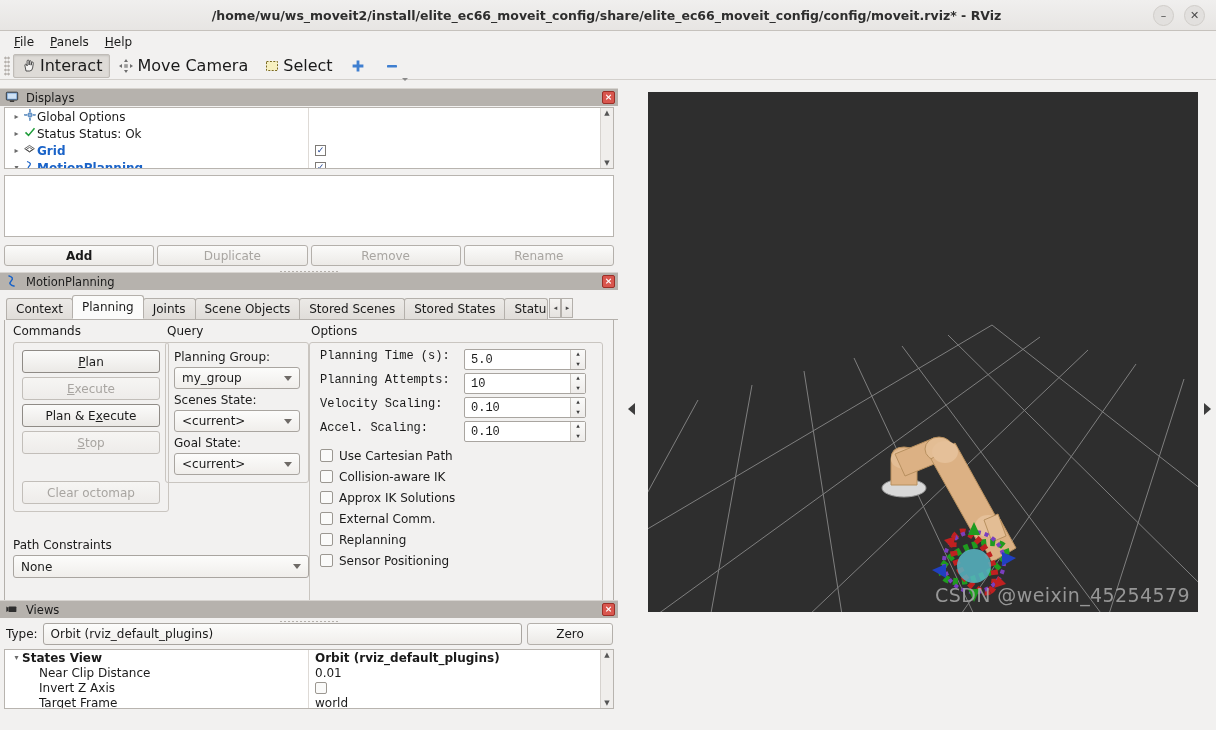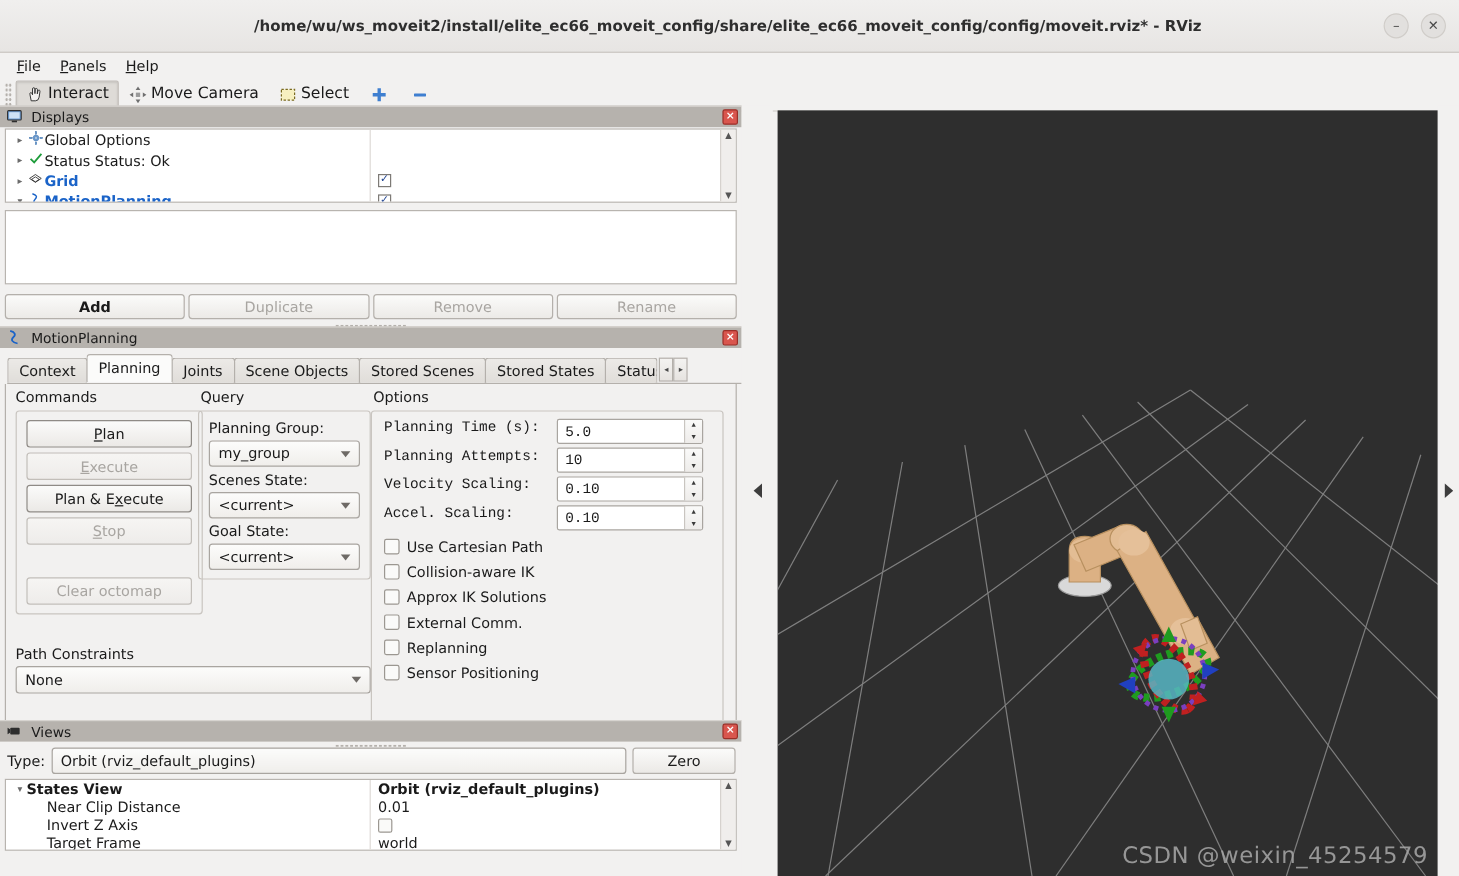--- a/index.html
+++ b/index.html
@@ -9,21 +9,21 @@
     overflow: hidden;
     font-family: "DejaVu Sans", "Liberation Sans", sans-serif;
     font-size: 12px;
     color: #1a1a1a;
     background: #f2f1f0;
   }
   #app { position: relative; width: 1216px; height: 730px; }
 
   
   .titlebar {
-    height: 44px; width: 100%;
+    height: 31px; width: 100%;
     background: linear-gradient(to bottom, #f0efee 0%, #e7e5e3 100%);
     border-bottom: 1px solid #c6c2bd;
     display: flex; align-items: center;
     position: relative;
   }
   .titlebar .title {
     flex: 1; text-align: center;
     font-size: 12.5px; font-weight: bold; color: #2e2e2e;
     white-space: nowrap; overflow: hidden;
     padding-left: 60px;
@@ -59,21 +59,21 @@
   .tb-grip {
     width: 6px; height: 20px; margin-right: 3px;
     background-image: radial-gradient(#b5b1ac 1px, transparent 1.2px);
     background-size: 3px 4px;
     cursor: move;
   }
   .tb-btn {
     display: flex; align-items: center; gap: 3px;
     height: 24px; padding: 0 7px; cursor: pointer;
     border: 1px solid transparent; border-radius: 2px;
-    font-size: 13px;
+    font-size: 16px;
     justify-content: flex-end;
   }
   .tb-btn.active {
     background: #dedbd7;
     border: 1px solid #c0bcb7;
     box-shadow: inset 0 1px 2px rgba(0,0,0,.12);
   }
   .tb-ico { width: 16px; height: 16px; display: block; }
   .tb-plus, .tb-minus { padding: 0 8px; }
   .tb-dd-wrap { position: relative; display: flex; align-items: center; }
@@ -326,22 +326,22 @@
     display: flex; align-items: center; justify-content: center;
     cursor: col-resize;
   }
   .rightedge .tri {
     width: 0; height: 0;
     border-top: 6px solid transparent; border-bottom: 6px solid transparent;
     border-left: 7px solid #3d3d3d;
   }
   .viewport {
     position: absolute; left: 648px; top: 92px;
-    width: 554px; height: 638px;
-    background: #404040; overflow: hidden;
+    width: 554px; height: 520px;
+    background: #0f172a; overflow: hidden;
   }
   .viewport svg { display: block; }
   .watermark {
     position: absolute; right: 12px; bottom: 6px;
     font-size: 19px; color: #a9a9a9; letter-spacing: .4px;
     font-family: "DejaVu Sans", "Liberation Sans", sans-serif;
     pointer-events: none; opacity: .85;
   }
 </style>
 </head>

